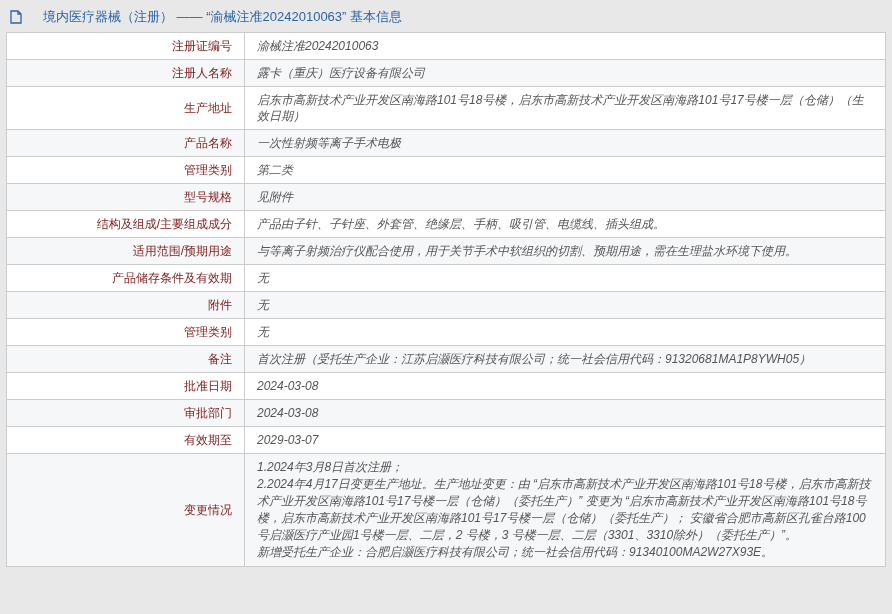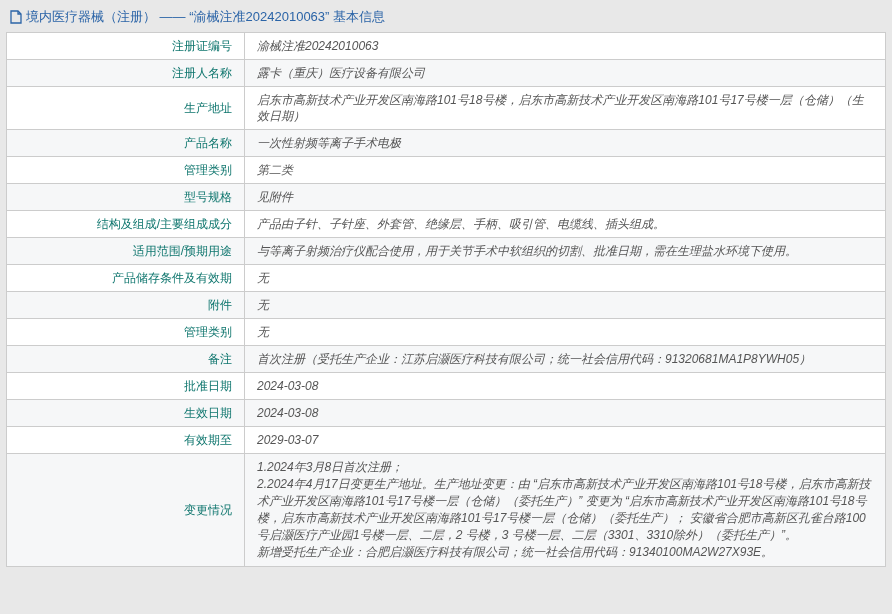--- a/index.html
+++ b/index.html
@@ -7,21 +7,21 @@
     padding: 0;
     width: 892px;
     height: 614px;
     background: #e8e8e8;
     font-family: "Liberation Sans", "DejaVu Sans", sans-serif;
     overflow: hidden;
   }
   .page-header {
     display: flex;
     align-items: center;
-    gap: 4px;
+    gap: 21px;
     padding: 8px 10px 6px 10px;
     font-size: 13px;
     color: #2b64a7;
   }
   .doc-icon svg { display: block; }
   .info-table {
     border-collapse: collapse;
     margin: 0 6px;
     width: 880px;
     background: #ffffff;
@@ -33,21 +33,21 @@
     font-size: 12px;
     color: #555555;
     padding: 5px 12px;
     line-height: 16px;
     vertical-align: middle;
     word-break: break-all;
   }
   td.label {
     width: 213px;
     text-align: right;
-    color: #0f766e;
+    color: #7f1d1d;
     white-space: nowrap;
   }
   td.value { text-align: left; font-style: italic; }
   td.value.multiline {
     white-space: pre-line;
     line-height: 17px;
   }
 </style>
 </head>
 <body>
@@ -87,21 +87,21 @@
     <tr>
       <td class="label">型号规格</td>
       <td class="value">见附件</td>
     </tr>
     <tr>
       <td class="label">结构及组成/主要组成成分</td>
       <td class="value">产品由子针、子针座、外套管、绝缘层、手柄、吸引管、电缆线、插头组成。</td>
     </tr>
     <tr>
       <td class="label">适用范围/预期用途</td>
-      <td class="value">与等离子射频治疗仪配合使用，用于关节手术中软组织的切割、批准日期，需在生理盐水环境下使用。</td>
+      <td class="value">与等离子射频治疗仪配合使用，用于关节手术中软组织的切割、预期用途，需在生理盐水环境下使用。</td>
     </tr>
     <tr>
       <td class="label">产品储存条件及有效期</td>
       <td class="value">无</td>
     </tr>
     <tr>
       <td class="label">附件</td>
       <td class="value">无</td>
     </tr>
     <tr>
@@ -110,21 +110,21 @@
     </tr>
     <tr>
       <td class="label">备注</td>
       <td class="value">首次注册（受托生产企业：江苏启灏医疗科技有限公司；统一社会信用代码：91320681MA1P8YWH05）</td>
     </tr>
     <tr>
       <td class="label">批准日期</td>
       <td class="value">2024-03-08</td>
     </tr>
     <tr>
-      <td class="label">生效日期</td>
+      <td class="label">审批部门</td>
       <td class="value">2024-03-08</td>
     </tr>
     <tr>
       <td class="label">有效期至</td>
       <td class="value">2029-03-07</td>
     </tr>
     <tr>
       <td class="label">变更情况</td>
       <td class="value multiline">1.2024年3月8日首次注册；
 2.2024年4月17日变更生产地址。生产地址变更：由 “启东市高新技术产业开发区南海路101号18号楼，启东市高新技术产业开发区南海路101号17号楼一层（仓储）（委托生产）” 变更为 “启东市高新技术产业开发区南海路101号18号楼，启东市高新技术产业开发区南海路101号17号楼一层（仓储）（委托生产）； 安徽省合肥市高新区孔雀台路100号启灏医疗产业园1号楼一层、二层，2 号楼，3 号楼一层、二层（3301、3310除外）（委托生产）”。

